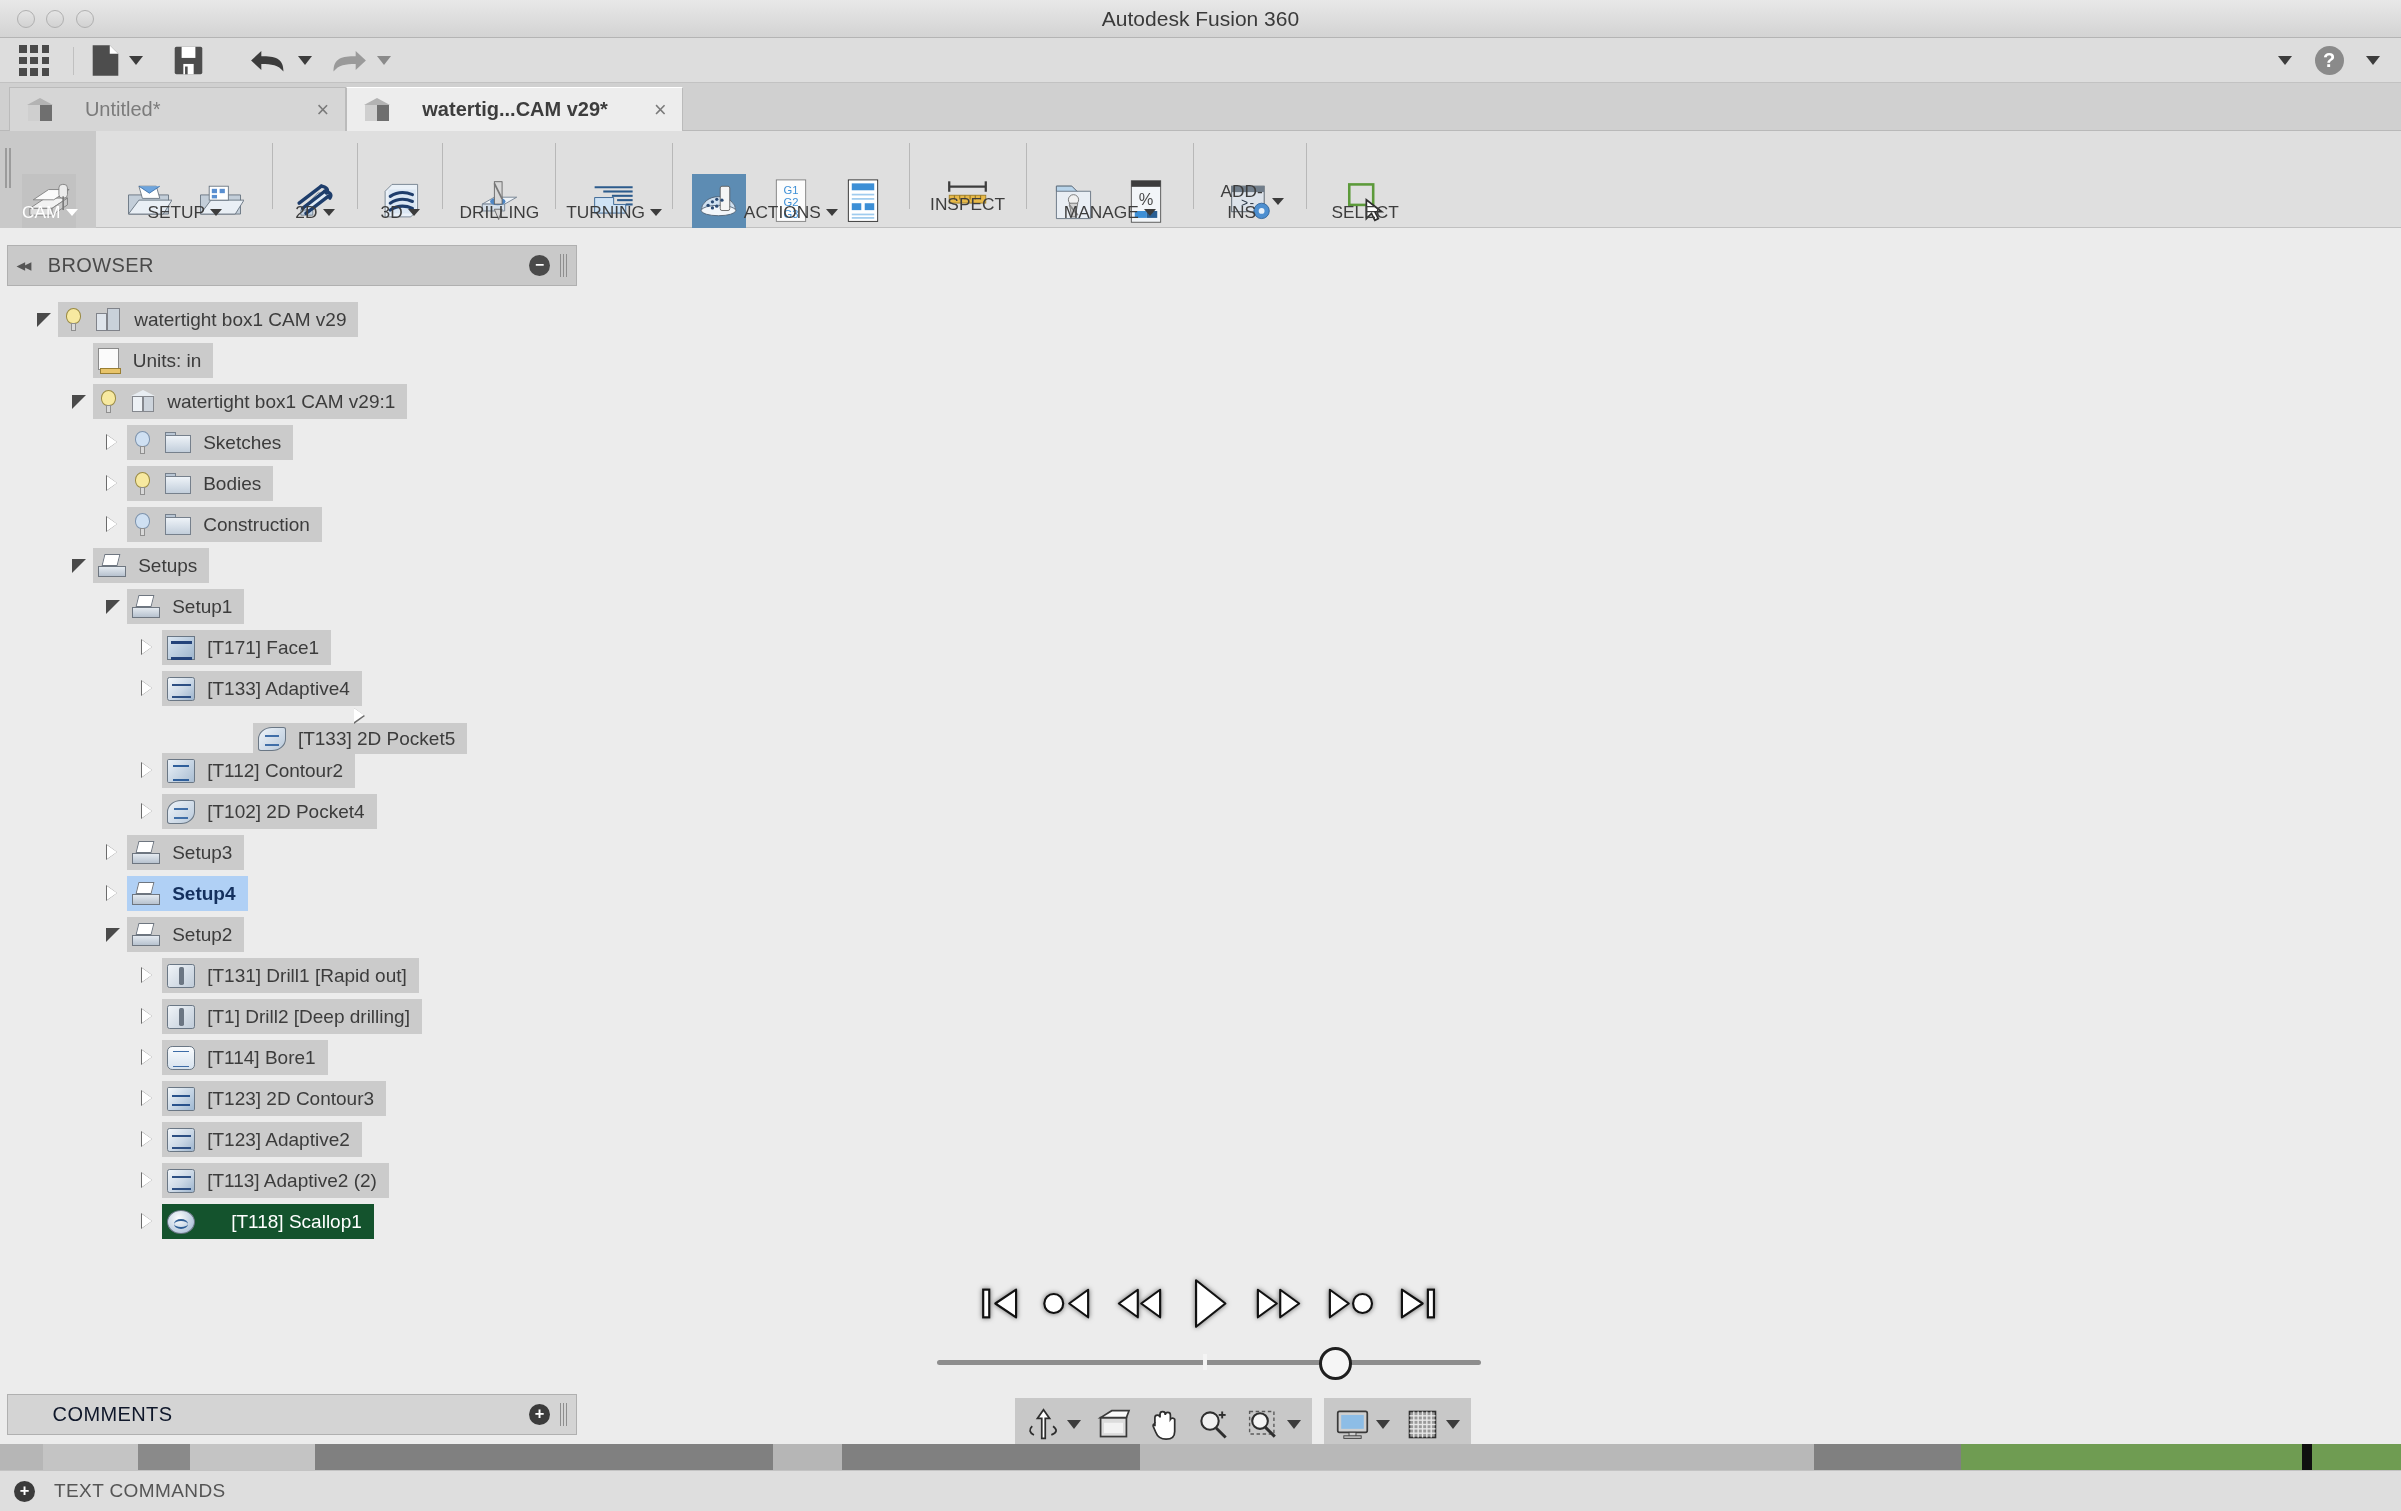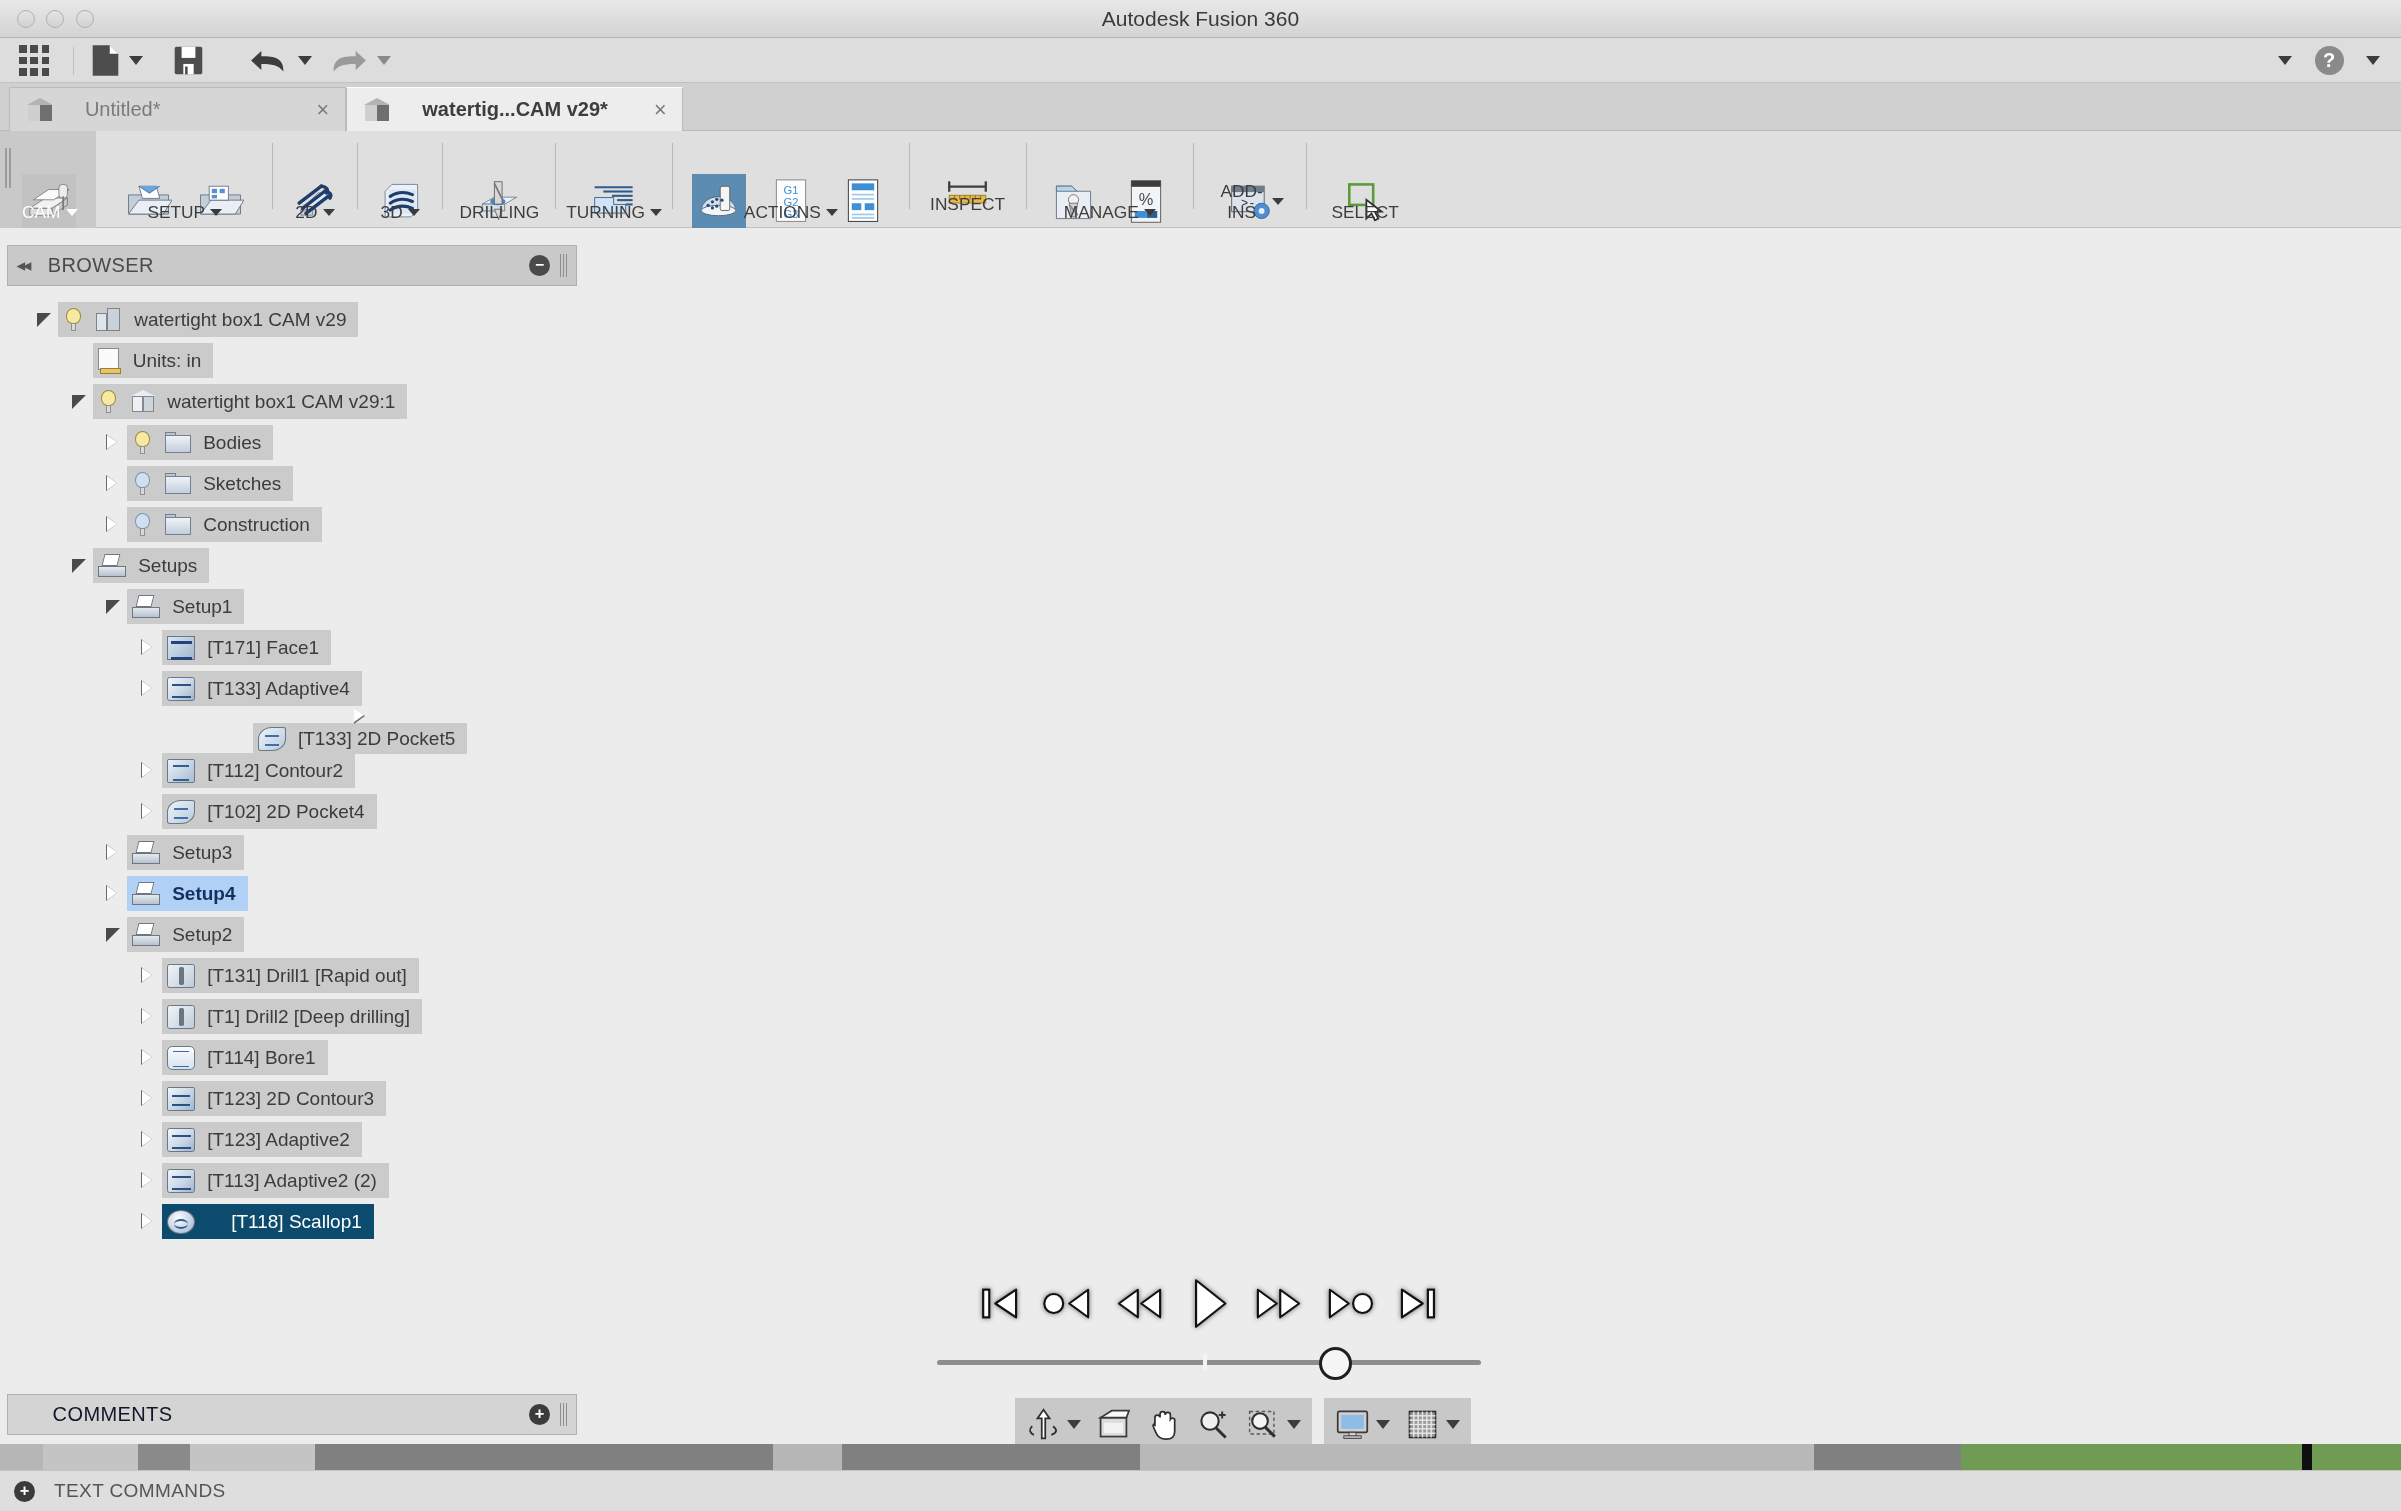--- a/index.html
+++ b/index.html
@@ -104,21 +104,21 @@
   .bh-grip { margin-left: 10.4px; width: 7px; display: flex; gap: 1.7px; }
   .bh-grip i { width: 0.9px; height: 22.5px; background: #8e8e8e; display: block; }
 
   .tree {
     position: absolute; left: 0; top: 294px; width: 587px; height: 1080px;
     overflow: hidden; padding-top: 5.2px;
   }
   .trow { height: 41px; display: flex; align-items: center; position: relative; }
   .tw { display: inline-flex; align-items: center; gap: 12px; background: #cbcbcb; padding: 3.5px 12px 3.5px 5.2px; height: 35px; }
   .trow.sel-soft .tw { background: #b0d0f5; }
-  .trow.sel-hard .tw { background: #0c4a6e; gap: 36px; }
+  .trow.sel-hard .tw { background: #14532d; gap: 36px; }
   .trow.sel-soft .tlabel { color: #14305e; font-weight: bold; }
   .trow.sel-hard .tlabel { color: #ffffff; }
   .tlabel { font-size: 19px; color: #3c3c3c; white-space: nowrap; }
   .twisty { width: 29px; flex: none; display: flex; align-items: center; justify-content: center; }
   .tw-closed { width: 0; height: 0; border-top: 7.8px solid transparent; border-bottom: 7.8px solid transparent; border-left: 11.2px solid transparent; position: relative; }
   .tw-closed::after { content:""; position:absolute; left:-11.2px; top:-7.8px; width:0; height:0;
     border-top: 7.8px solid transparent; border-bottom: 7.8px solid transparent; border-left: 10.4px solid #ffffff; }
   .tw-closed::before { content:""; position:absolute; left:-12px; top:-8.6px; width:0; height:0;
     border-top: 8.6px solid transparent; border-bottom: 8.6px solid transparent; border-left: 11.2px solid #6b6b6b; }
   .tw-open { width: 0; height: 0; border-left: 14px solid #4a4a4a; border-bottom: 14px solid transparent; }
@@ -878,45 +878,45 @@
           <span class="br2"></span>
         </span>
         <span class="tlabel">watertight box1 CAM v29:1</span>
       </span>
     </div>
     <div class="trow" style="padding-left: 98px;">
       <span class="twisty">
         <span class="tw-closed"></span>
       </span>
       <span class="tw">
+        <span class="bulb off">
+          <span class="bb"></span>
+          <span class="bs"></span>
+        </span>
+        <span class="folder">
+          <span class="ftab"></span>
+          <span class="fbody"></span>
+        </span>
+        <span class="tlabel">Sketches</span>
+      </span>
+    </div>
+    <div class="trow" style="padding-left: 98px;">
+      <span class="twisty">
+        <span class="tw-closed"></span>
+      </span>
+      <span class="tw">
         <span class="bulb">
           <span class="bb"></span>
           <span class="bs"></span>
         </span>
         <span class="folder">
           <span class="ftab"></span>
           <span class="fbody"></span>
         </span>
         <span class="tlabel">Bodies</span>
-      </span>
-    </div>
-    <div class="trow" style="padding-left: 98px;">
-      <span class="twisty">
-        <span class="tw-closed"></span>
-      </span>
-      <span class="tw">
-        <span class="bulb off">
-          <span class="bb"></span>
-          <span class="bs"></span>
-        </span>
-        <span class="folder">
-          <span class="ftab"></span>
-          <span class="fbody"></span>
-        </span>
-        <span class="tlabel">Sketches</span>
       </span>
     </div>
     <div class="trow" style="padding-left: 98px;">
       <span class="twisty">
         <span class="tw-closed"></span>
       </span>
       <span class="tw">
         <span class="bulb off">
           <span class="bb"></span>
           <span class="bs"></span>

